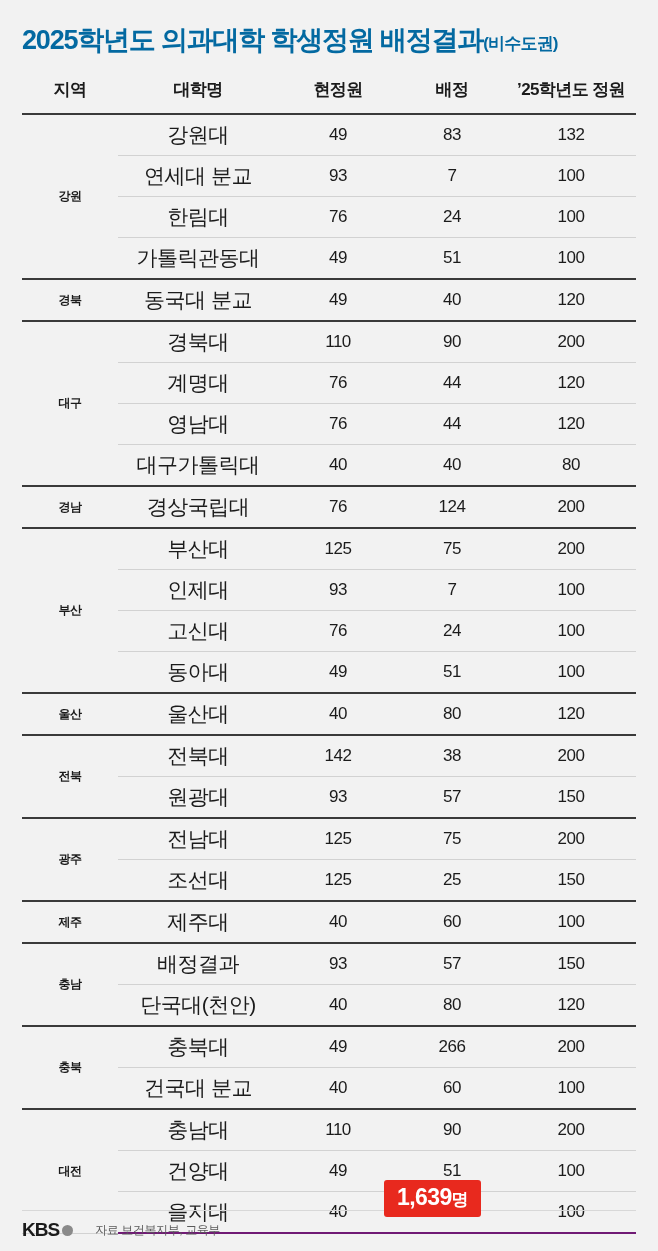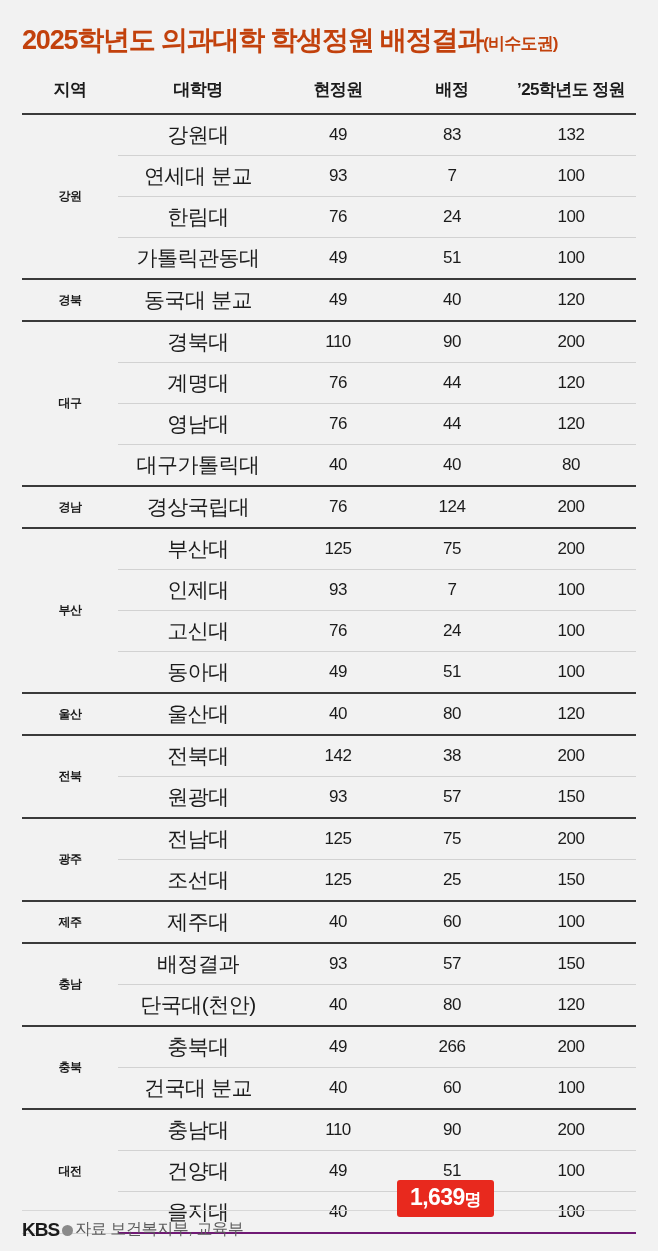--- a/index.html
+++ b/index.html
@@ -22,21 +22,21 @@
     padding: 0 22px;
   }
   .title-wrap {
     padding-top: 22px;
     padding-bottom: 14px;
   }
   .title {
     font-size: 27px;
     font-weight: bold;
     letter-spacing: -1.2px;
-    color: #c2410c;
+    color: #0369a1;
     white-space: nowrap;
   }
   .title .sub {
     font-size: 17px;
     font-weight: bold;
     letter-spacing: -0.8px;
   }
   table.data {
     width: 100%;
     border-collapse: collapse;
@@ -94,59 +94,60 @@
 
   .footer {
     position: absolute;
     left: 22px;
     right: 22px;
     bottom: 0;
     height: 64px;
   }
   .total-badge {
     position: absolute;
-    right: 142px;
+    right: 155px;
     bottom: 34px;
     background: #e8291e;
     color: #fff;
     font-weight: bold;
     font-size: 23px;
     letter-spacing: -0.6px;
     padding: 4px 13px 6px 13px;
     border-radius: 3px;
     white-space: nowrap;
   }
   .total-badge .unit {
     font-size: 17px;
   }
   .credits {
     position: absolute;
     left: 0;
     bottom: 10px;
     display: flex;
-    gap: 2px;
+    align-items: center;
+    gap: 22px;
   }
   .kbs-logo {
     display: flex;
     align-items: center;
     font-weight: bold;
     font-size: 19px;
     color: #1b1b1b;
     letter-spacing: -1px;
   }
   .kbs-dot {
     display: inline-block;
     width: 11px;
     height: 11px;
     border-radius: 50%;
     background: #8a8a8a;
     margin-left: 3px;
   }
   .source {
-    font-size: 16px;
+    font-size: 12px;
     color: #5a5a5a;
     letter-spacing: -0.4px;
   }
   .divider-line {
     position: absolute;
     left: 0;
     right: 0;
     bottom: 40px;
     height: 1px;
     background: #d8d8d8;

